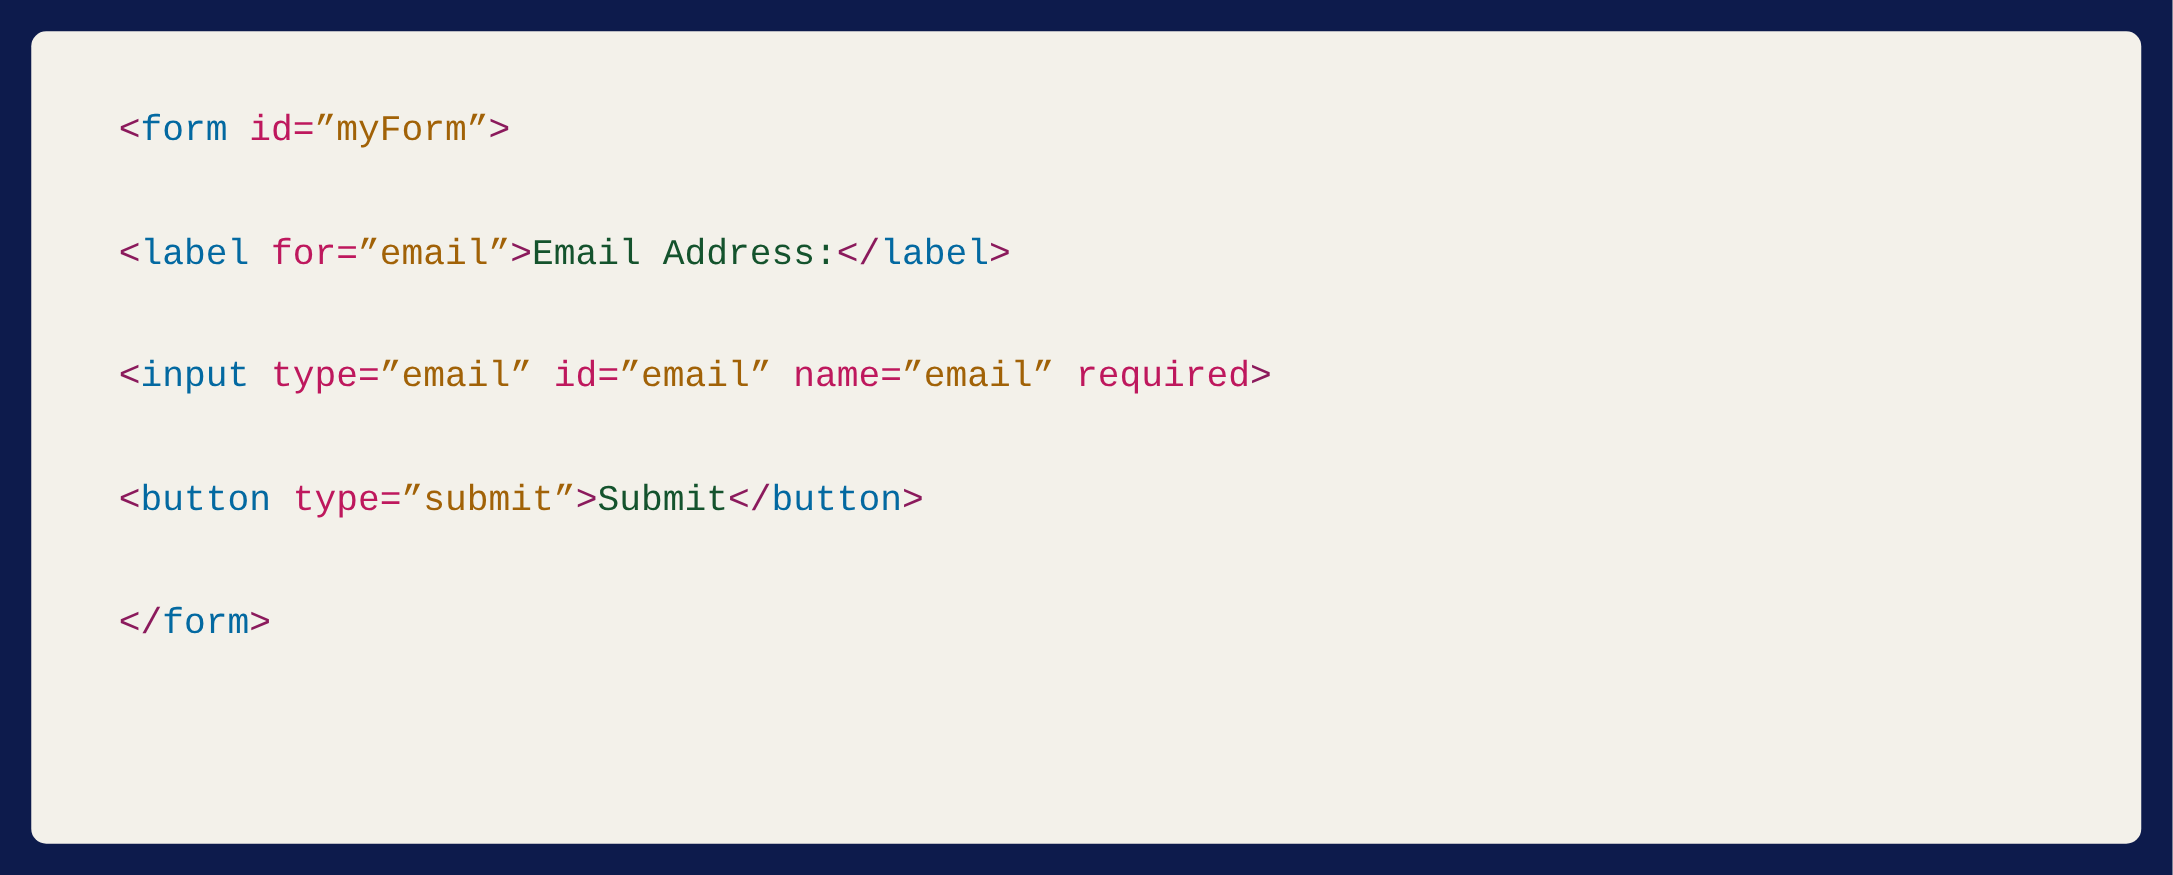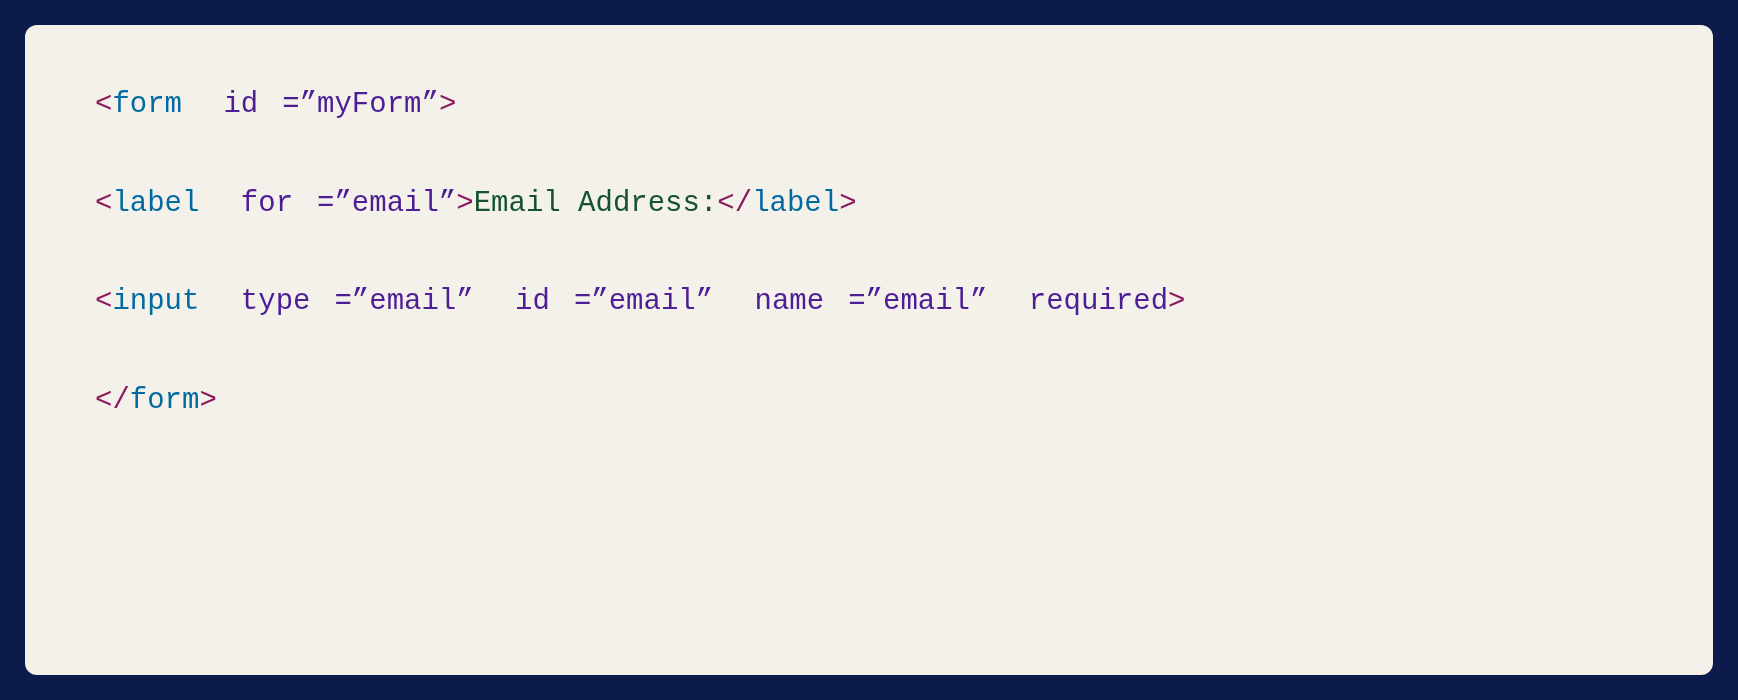--- a/index.html
+++ b/index.html
@@ -28,38 +28,38 @@
       white-space: pre;
       margin-bottom: 58px;
     }
     .code-line:last-child {
       margin-bottom: 0;
     }
     .tag {
       color: #0369a1;
     }
     .attr-name {
-      color: #4c1d95;
-      margin-left: 24px;
+      color: #be185d;
     }
     .attr-value {
-      color: #4c1d95;
+      color: #a16207;
     }
     .text-content {
       color: #14532d;
     }
     .punct {
       color: #8b1a5c;
     }
   </style>
 </head>
 <body>
 
 <div class="code-panel">
   <div class="code-line"><span class="punct">&lt;</span><span class="tag">form</span><span> </span><span class="attr-name">id</span><span class="attr-name">=</span><span class="attr-value">”myForm”</span><span class="punct">&gt;</span></div>
 
   <div class="code-line"><span class="punct">&lt;</span><span class="tag">label</span><span> </span><span class="attr-name">for</span><span class="attr-name">=</span><span class="attr-value">”email”</span><span class="punct">&gt;</span><span class="text-content">Email Address:</span><span class="punct">&lt;/</span><span class="tag">label</span><span class="punct">&gt;</span></div>
 
   <div class="code-line"><span class="punct">&lt;</span><span class="tag">input</span><span> </span><span class="attr-name">type</span><span class="attr-name">=</span><span class="attr-value">”email”</span><span> </span><span class="attr-name">id</span><span class="attr-name">=</span><span class="attr-value">”email”</span><span> </span><span class="attr-name">name</span><span class="attr-name">=</span><span class="attr-value">”email”</span><span> </span><span class="attr-name">required</span><span class="punct">&gt;</span></div>
 
+  <div class="code-line"><span class="punct">&lt;</span><span class="tag">button</span><span> </span><span class="attr-name">type</span><span class="attr-name">=</span><span class="attr-value">”submit”</span><span class="punct">&gt;</span><span class="text-content">Submit</span><span class="punct">&lt;/</span><span class="tag">button</span><span class="punct">&gt;</span></div>
 
   <div class="code-line"><span class="punct">&lt;/</span><span class="tag">form</span><span class="punct">&gt;</span></div>
 </div>
 
 </body></html>

